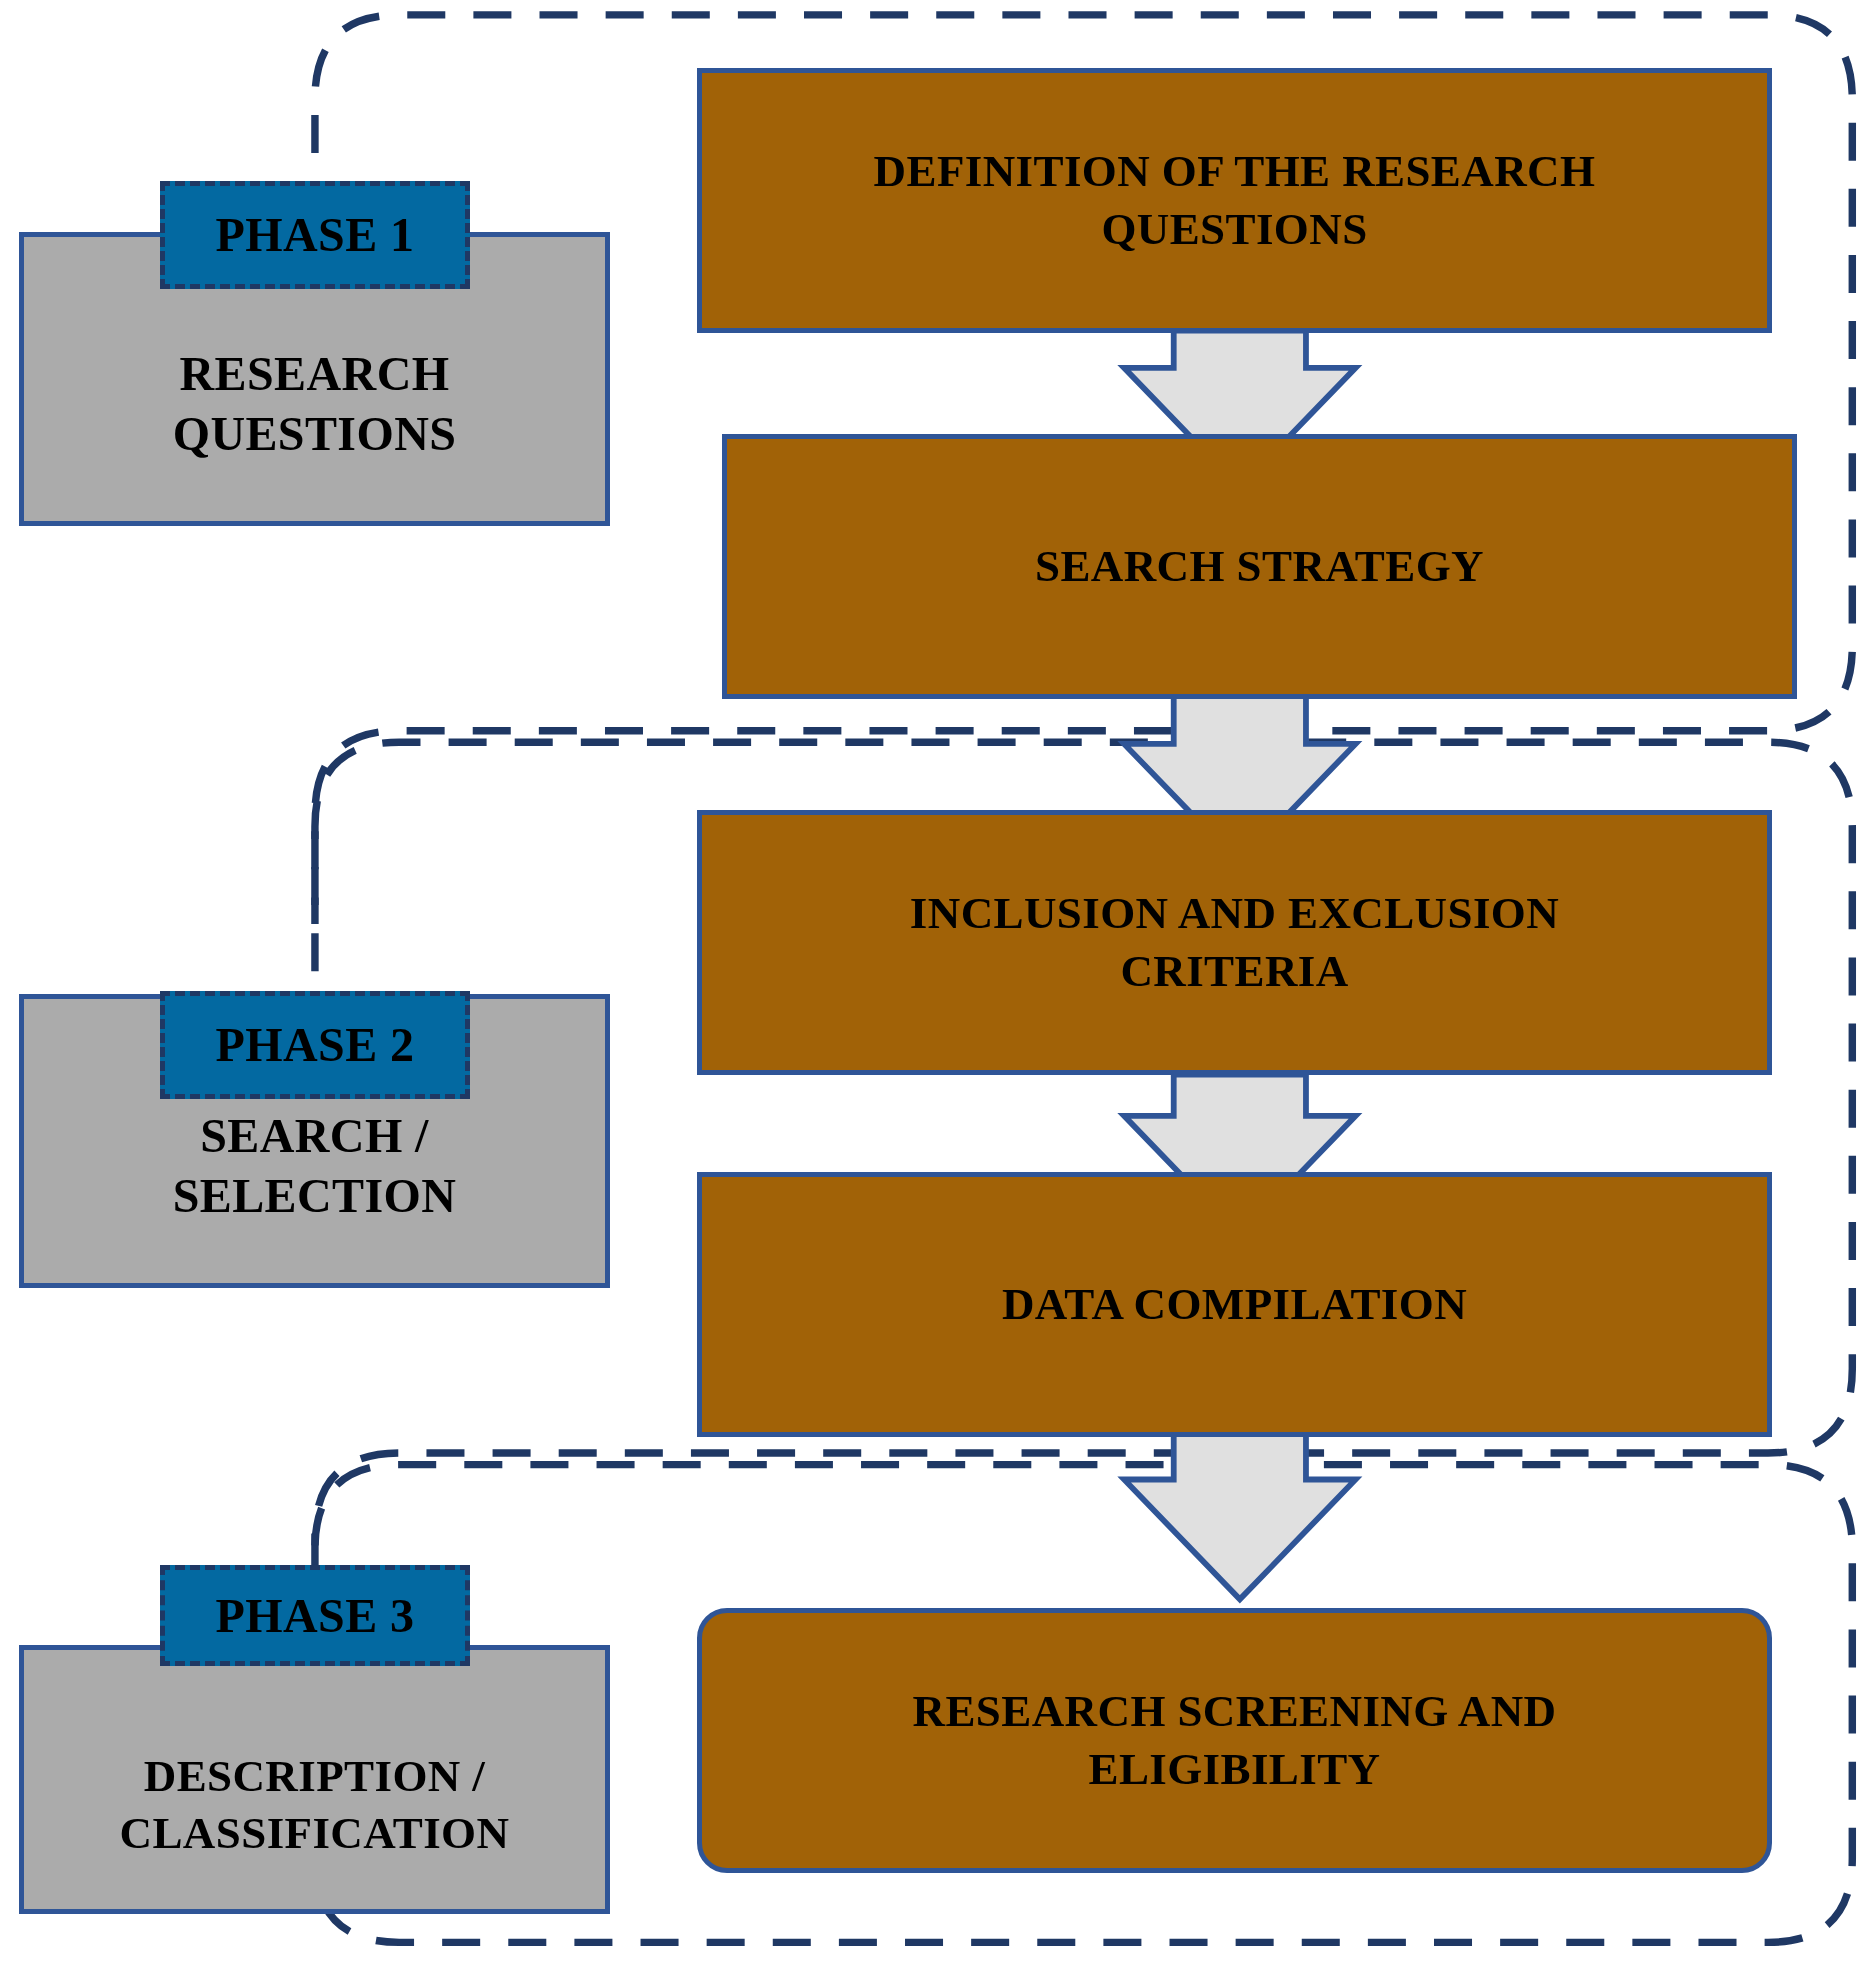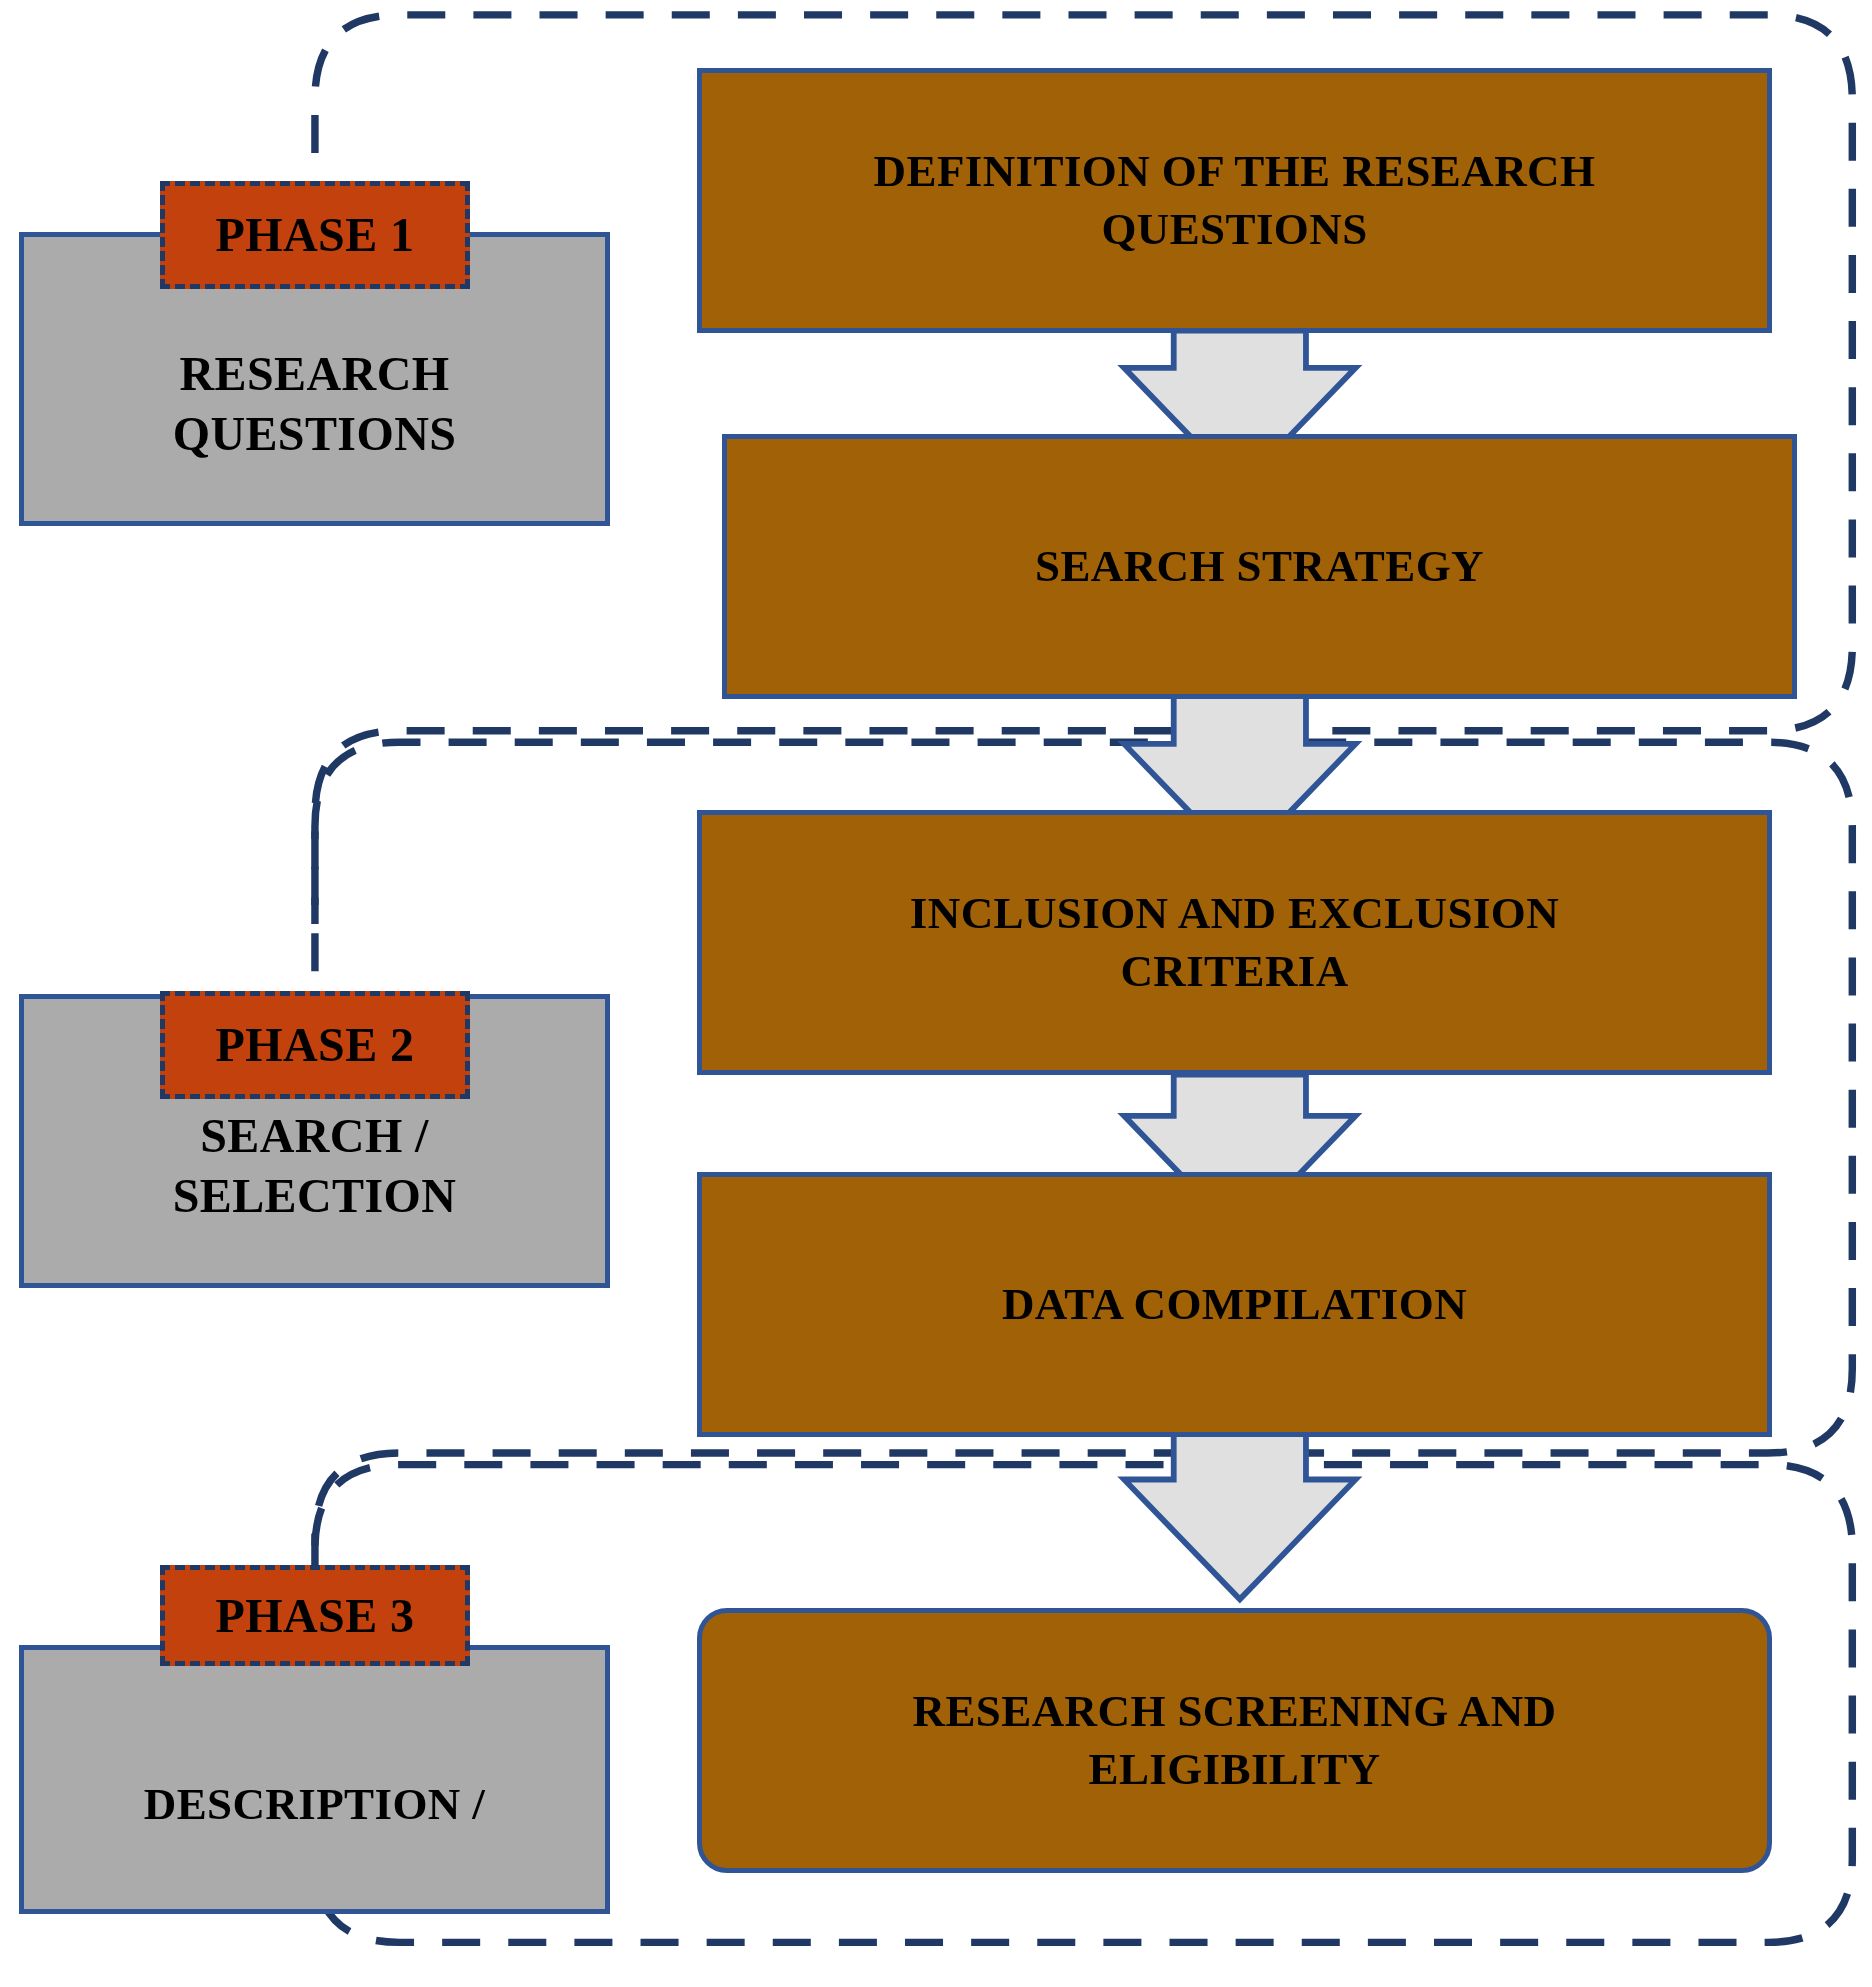--- a/index.html
+++ b/index.html
@@ -43,21 +43,21 @@
   .phasebox{
     background:#ABABAB;
     border:5px solid #2F5597;
     font-size:48px;
     line-height:1.25;
     padding:50px 16.5px 0 16.5px;
     z-index:3;
   }
   
   .badge{
-    background:#c2410c;
+    background:#0369a1;
     border:5.8px dashed #1F3864;
     font-size:48px;
     line-height:1;
     z-index:6;
   }
   .txt{ display:block; }
 </style>
 </head>
 <body>
 
@@ -147,20 +147,21 @@
       <span class="txt">SELECTION</span>
     </div>
   </div>
   <div class="node badge" style="left:160px; top:943px; width:310px; height:108px;margin-top:48px;">
     <span>PHASE 2</span>
   </div>
 
   <div class="node phasebox" style="left:19px; top:1645px; width:591px; height:269px; font-size:45px;">
     <div>
       <span class="txt">DESCRIPTION /</span>
+      <span class="txt">CLASSIFICATION</span>
     </div>
   </div>
   <div class="node badge" style="left:160px; top:1565px; width:310px; height:101px;">
     <span>PHASE 3</span>
   </div>
 
   <div class="node proc" style="left:697px; top:68px; width:1075px; height:265px;">
     <div>
       <span class="txt">DEFINITION OF THE RESEARCH</span>
       <span class="txt">QUESTIONS</span>

